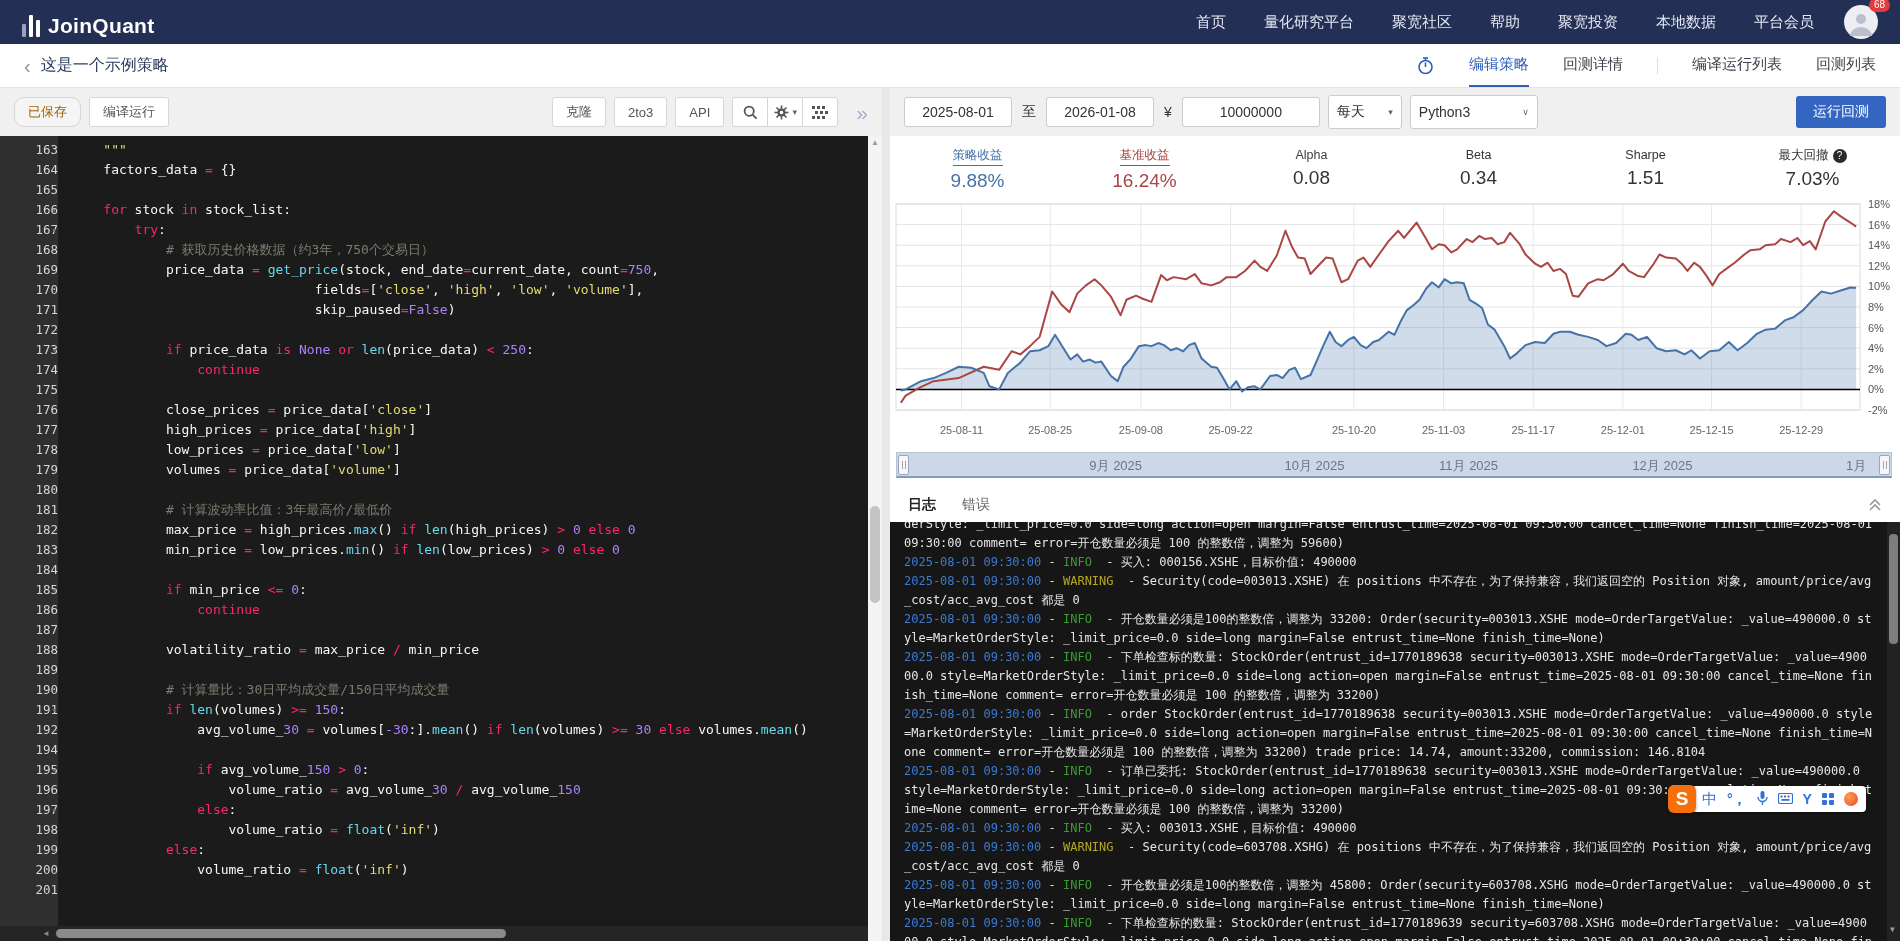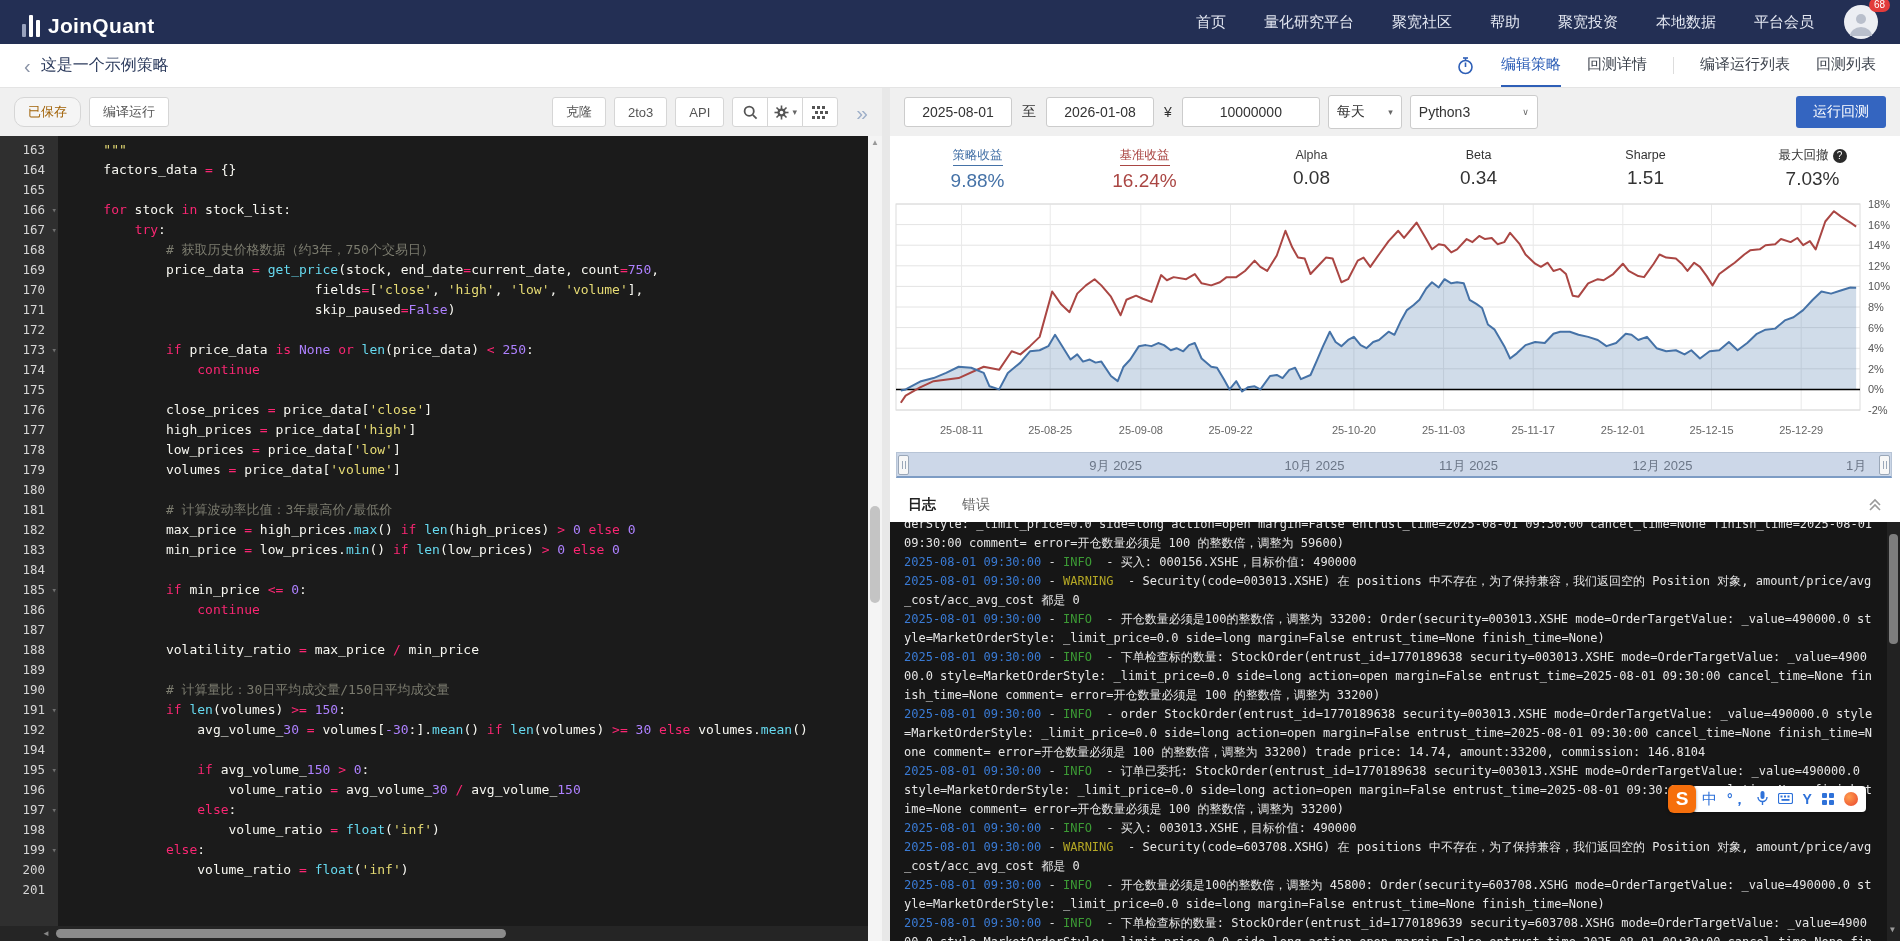--- a/index.html
+++ b/index.html
@@ -21,21 +21,21 @@
   .avatar { position:relative; width:34px; height:34px; margin-left:30px; border-radius:50%; background:#eceef3; }
   .avatar svg { position:absolute; left:4px; top:5px; }
   .badge { position:absolute; top:-7px; right:-12px; background:#e23b3b; color:#fff; font-size:10px;
            padding:1px 5px; border-radius:8px; line-height:12px; }
 
   
   .titlebar { height:44px; background:#fff; display:flex; align-items:stretch; padding:0 24px; border-bottom:1px solid #e4e4e4; }
   .title-left { display:flex; align-items:center; gap:10px; }
   .back { color:#8a93a6; font-size:20px; cursor:pointer; line-height:1; }
   .page-title { color:#2b3a5c; font-size:16px; }
-  .title-tabs { margin-left:auto; display:flex; align-items:stretch; gap:26px; }
+  .title-tabs { margin-left:auto; display:flex; align-items:stretch; gap:34px; }
   .timer-icon { display:flex; align-items:center; }
   .ttab { display:flex; align-items:center; font-size:15px; color:#3d434d; cursor:pointer; border-bottom:2px solid transparent; }
   .ttab.active { color:#2e5fb7; border-bottom-color:#2e5fb7; }
   .ttab-divider { width:1px; background:#ddd; margin:13px 0; }
 
   
   .content { display:flex; height:853px; }
   .left-panel { width:882px; display:flex; flex-direction:column; background:#f0f0f0; }
   .panel-gap { width:8px; }
   .right-panel { flex:1; display:flex; flex-direction:column; background:#fff; min-width:0; }
@@ -51,21 +51,21 @@
   .btn-group .btn:last-child { border-radius:0 3px 3px 0; }
   .chevrons { color:#9fb0c9; font-size:21px; margin-left:10px; cursor:pointer; line-height:1; }
   .ml-auto { margin-left:auto; }
   .caret { font-size:9px; color:#666; }
 
   
   .editor-wrap { position:relative; flex:1; background:#1b1b1b; overflow:hidden; }
   .gutter-bg { position:absolute; left:0; top:0; bottom:0; width:58px; background:#2f2f2f; }
   .editor { position:relative; padding-top:4px; font-family:"DejaVu Sans Mono","Liberation Mono",monospace; font-size:13px; }
   .cl { display:flex; height:20px; line-height:20px; white-space:pre; }
-  .gut { width:58px; flex:none; position:relative; color:#d6d6d6; text-align:right; padding-right:13px; background:#2f2f2f; font-size:12.5px; }
+  .gut { width:58px; flex:none; position:relative; color:#d6d6d6; text-align:right; padding-right:0; background:#2f2f2f; font-size:12.5px; }
   .fold { position:absolute; right:1px; top:0; color:#6f6f6f; font-size:9px; }
   .codetxt { margin-left:14px; color:#f8f8f2; }
   .tk-k { color:#f92672; } .tk-s { color:#e6db74; } .tk-n { color:#ae81ff; }
   .tk-c { color:#7c7c6f; } .tk-b { color:#66d9ef; } .tk-o { color:#f92672; }
   .editor-hscroll { position:absolute; left:0; right:14px; bottom:0; height:15px; background:#252525; }
   .editor-hscroll .harrow { position:absolute; left:42px; top:3px; color:#888; font-size:8px; }
   .editor-hscroll .thumb { position:absolute; left:56px; top:3px; width:450px; height:9px; background:#8b8b8b; border-radius:5px; }
   .editor-vscroll { position:absolute; right:0; top:0; bottom:0; width:14px; background:#f4f4f4; }
   .editor-vscroll .varrow { position:absolute; top:2px; left:3px; color:#999; font-size:8px; }
   .editor-vscroll .thumb { position:absolute; left:2px; top:46%; height:12%; width:10px; background:#c4c4c4; border-radius:5px; }

